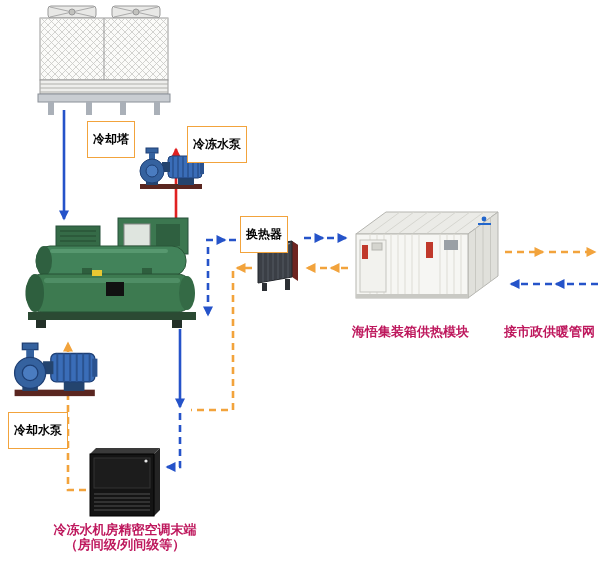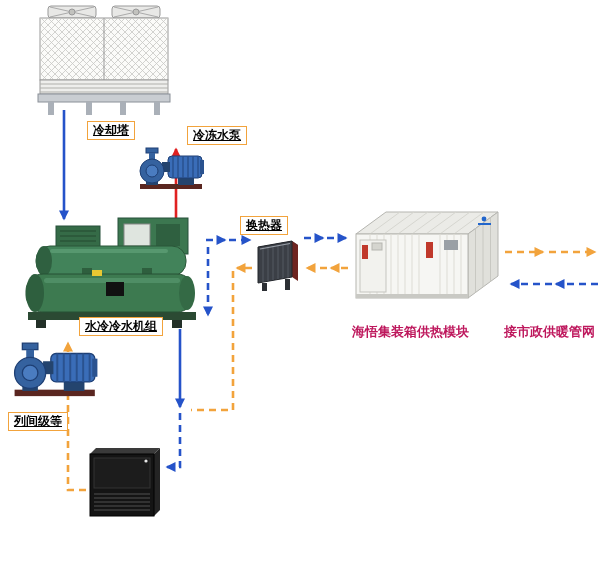--- a/index.html
+++ b/index.html
@@ -7,21 +7,21 @@
     position:relative;width:613px;height:569px;background:#fff;overflow:hidden;
     font-family:"Liberation Sans","DejaVu Sans",sans-serif;
   }
   svg.overlay{position:absolute;left:0;top:0;z-index:1;}
   .equip{position:absolute;z-index:2;}
   .tag{
     position:absolute;z-index:3;
     border:1px solid var(--label-border,#f2a33c);
     background:#fff;color:#000;
     font-size:12px;font-weight:bold;line-height:15px;
-    padding:1px 5px;white-space:nowrap;text-decoration:underline;
+    padding:10px 5px;white-space:nowrap;
   }
   .cap{
     position:absolute;z-index:3;color:#be185d;
     font-size:13px;font-weight:bold;white-space:nowrap;line-height:15px;
   }
   .cap.center{text-align:center;white-space:normal;}
   
   .pl{fill:none;stroke-width:2.6px;}
   .pl.b{stroke:var(--supply-line,#2553c9);}
   .pl.r{stroke:var(--hot-line,#e02121);}
@@ -201,24 +201,27 @@
       <rect x="8" y="92" width="112" height="4" fill="#c9c9c4"></rect>
       <circle cx="136" cy="17" r="2.4" fill="#2266cc"></circle>
       <rect x="130" y="21" width="13" height="2" fill="#2266cc"></rect>
     </svg>
   </div>
 
   <div class="tag" style="left:87px;top:121px">冷却塔</div>
 
   <div class="tag" style="left:187px;top:126px">冷冻水泵</div>
 
-  <div class="tag" style="left:79px;top:317px">水冷冷水机组</div>
-
-  <div class="tag" style="left:8px;top:412px">列间级等</div>
+
+  <div class="tag" style="left:8px;top:412px">冷却水泵</div>
 
   <div class="tag" style="left:240px;top:216px">换热器</div>
 
   <div class="cap" style="left:352px;top:324px">海悟集装箱供热模块</div>
 
   <div class="cap" style="left:504px;top:324px">接市政供暖管网</div>
 
+  <div class="cap center" style="left:20px;top:522px;width:210px">
+    <div>冷冻水机房精密空调末端</div>
+    <div>（房间级/列间级等）</div>
+  </div>
 
 </div>
 
 </body></html>

